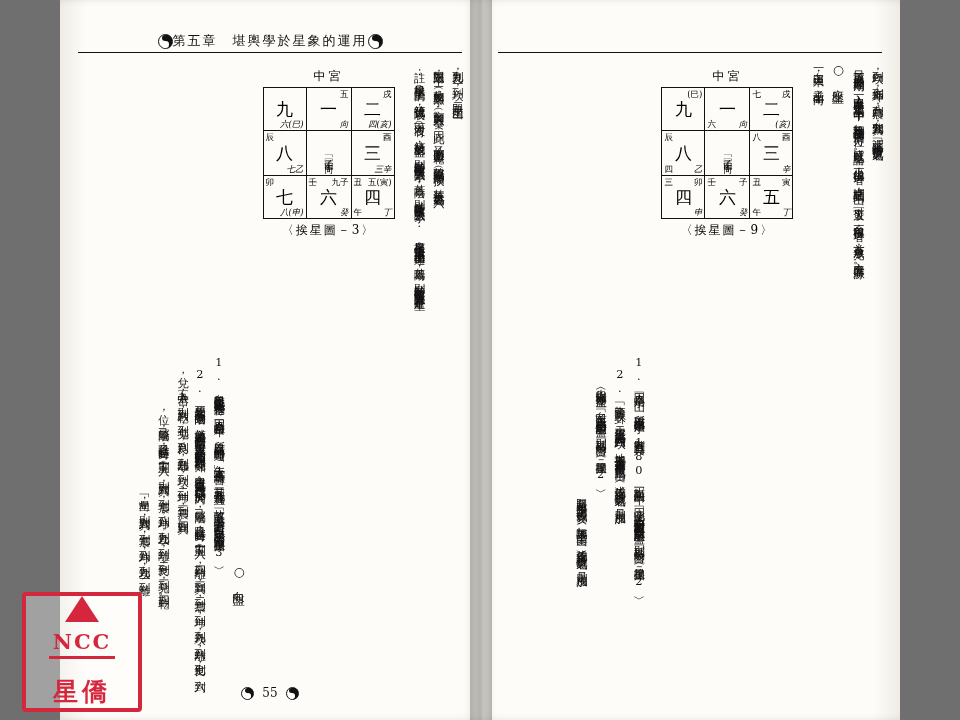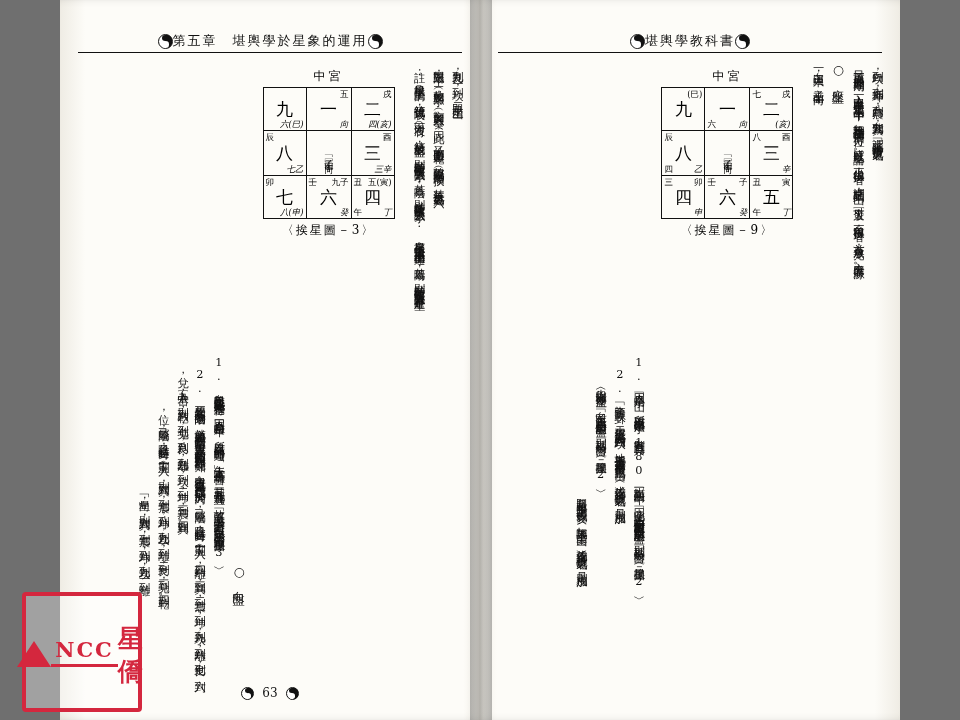--- a/index.html
+++ b/index.html
@@ -72,42 +72,37 @@
   .mk.tr{right:2px;top:2px;}
   .mk.bl{left:2px;bottom:2px;}
   .mk.br{right:2px;bottom:2px;font-style:italic;}
   .vtxt{writing-mode:vertical-rl;text-orientation:upright;font-size:9px;letter-spacing:1px;}
   .caption{writing-mode:horizontal-tb;text-align:center;font-size:12px;letter-spacing:2px;margin-top:3px;}
 
   
   #stamp{
     position:absolute;left:22px;bottom:8px;width:112px;height:112px;
     border:4px solid #d4273e;border-radius:4px;
-    display:flex;flex-direction:row;align-items:center;justify-content:center;
+    display:flex;flex-direction:column;align-items:center;justify-content:space-between;
     color:#d4273e;font-family:"DejaVu Serif","Liberation Serif",serif;
     background:rgba(255,255,255,.35);
   }
   #stamp .tri{width:0;height:0;border-left:17px solid transparent;border-right:17px solid transparent;border-bottom:26px solid #d4273e;margin-bottom:-4px;}
   #stamp .ncc{font-size:21px;letter-spacing:2px;font-weight:bold;border-bottom:3px solid #d4273e;padding:0 4px 2px;}
   #stamp .cn{font-size:25px;letter-spacing:4px;font-weight:bold;margin-top:5px;font-family:Liberation Mono, monospace;}
 </style>
 </head>
 <body>
 
 <div id="page">
 
   <div class="edge-l"></div>
   <div class="edge-r"></div>
 
   <div class="page right">
-    <div class="runhead">
-      <span class="yy"></span>
-      <span>堪輿學教科書</span>
-      <span class="yy"></span>
-    </div>
     <div class="rule"></div>
 
     <div class="cols">
       <div class="col" style="height:62%;">白到坎，七赤到坤，八白到震，九紫到巽，謂此爲「洛書流行之氣」</div>
       <div class="col" style="height:78%;">目前正處於一運期間，入中之一白在甲子年成二十年中，無論排到任何二十四方位，皆以旺星論。坐山挨得一者，謂之旺星到山，可發人丁；向首挨得一者，首有水放光，主大發財源。</div>
       <div class="col head" style="height:20%;">○座盤</div>
       <div class="col" style="height:40%;">一白運入中，立子山午向</div>
       <div class="spacer"></div>
 
       <div style="writing-mode:horizontal-tb;margin:6px 6px 0 6px;">
@@ -256,21 +251,21 @@
       <div class="spacer"></div>
       <div class="col head" style="height:18%;align-self:flex-end;">○向盤</div>
       <div class="col" style="height:52%;align-self:flex-end;">1.向盤也是依此要領來進行。因爲向首是「午」，所以在目前的時運，「午」之本宮爲離宮，其三元九運爲「五」。故將「五」填入中宮之向首（以「向」表示）的位置〈挨星圖－3〉</div>
       <div class="col" style="height:50%;align-self:flex-end;">2.想要知道五的陰陽，就必須將現在的主角「午」與五原來的宮位相對照才能得知。向上流行之氣是〈戊戌己〉加於《丙》，己屬陰，陰是逆時針，則五入《一》，四到離，三到巽，二到震，一到坤，九到坎，八到離，七到艮，六到兌，五入中宮，則六到乾，七到兌，八到艮，九到離，一到坎，二到坤，三到震，四到巽。</div>
       <div class="col" style="height:44%;align-self:flex-end;">位，己屬陰，陰是逆時針，則五入《一》，則六到巽，七到震，八到坤，九到坎，一到離，二到艮，三到兌，四到乾。</div>
       <div class="col" style="height:30%;align-self:flex-end;">「向星」，則六到巽，七到震，八到坤，九到坎，一到離</div>
     </div>
 
     <div class="folio">
       <span class="yy"></span>
-      <span>63</span>
+      <span>55</span>
       <span class="yy"></span>
     </div>
   </div>
 
   <div class="gutter"></div>
 
   <div id="stamp">
     <div class="tri"></div>
     <div class="ncc">NCC</div>
     <div class="cn">星僑</div>

